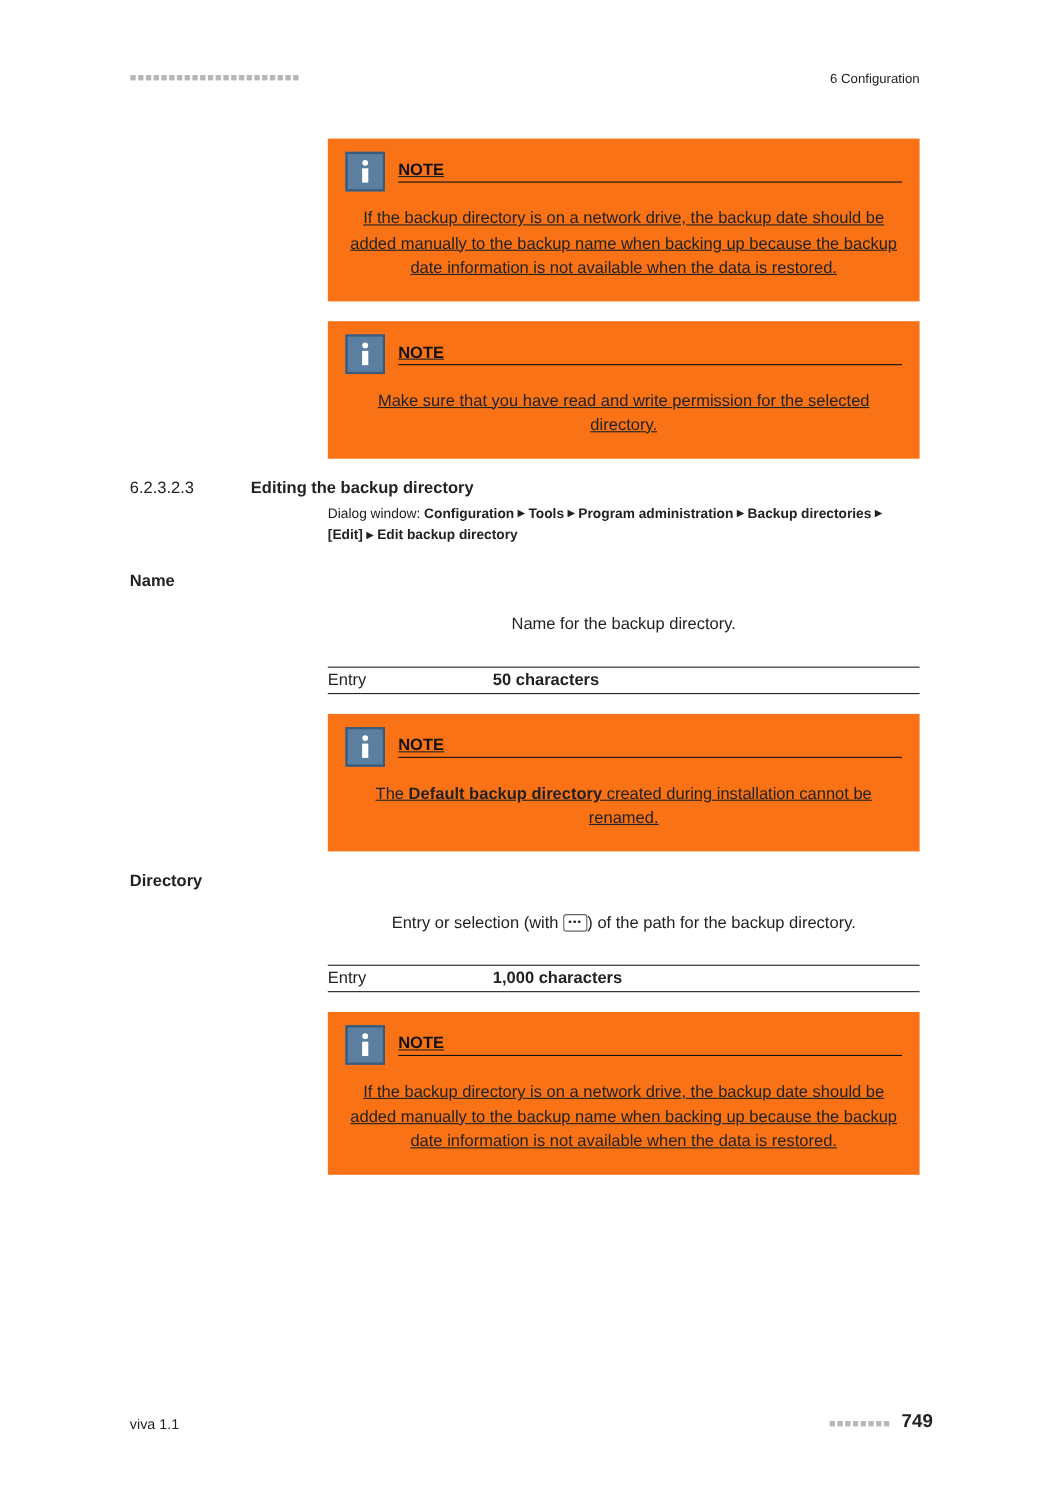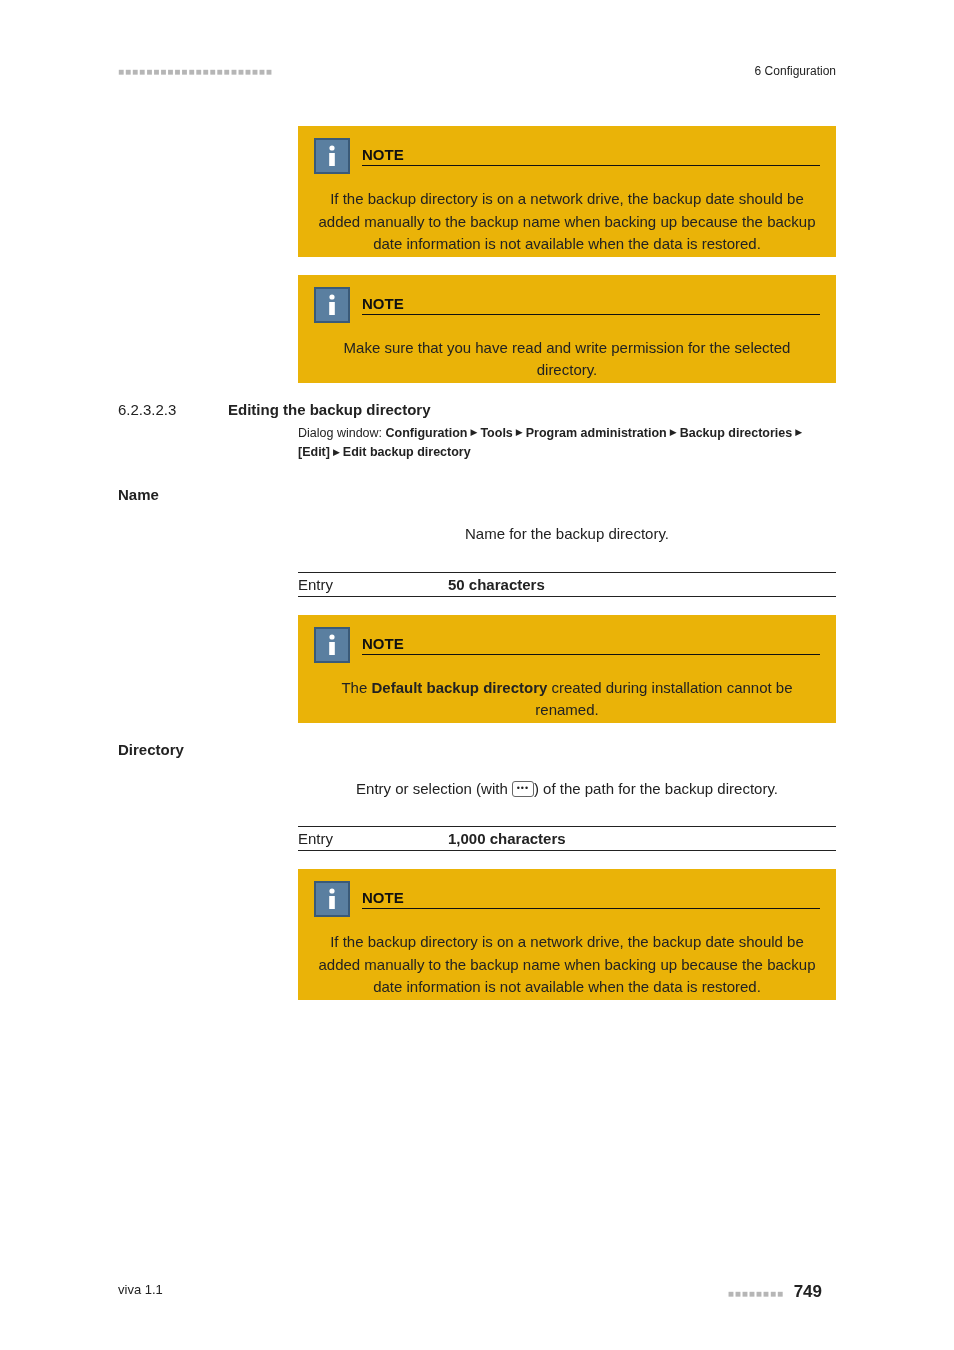--- a/index.html
+++ b/index.html
@@ -26,23 +26,24 @@
     letter-spacing: 1px;
   }
   .header-right {
     font-size: 12px;
     color: #222;
   }
   .content-col {
     margin-left: 180px;
   }
   .note-block {
-    background: #eab308;
-    padding: 12px 16px 1px 16px;
+    background: #f97316;
+    padding: 12px 16px 18px 16px;
     margin-bottom: 18px;
+    text-decoration: underline;
   }
   .note-head {
     display: flex;
     align-items: center;
     gap: 12px;
     margin-bottom: 14px;
   }
   .note-icon {
     width: 36px;
     height: 36px;
@@ -131,24 +132,24 @@
     vertical-align: middle;
     letter-spacing: 1px;
     position: relative;
     top: -1px;
     background: #fff;
   }
   .footer-row {
     position: absolute;
     bottom: 48px;
     left: 118px;
-    right: 132px;
+    right: 106px;
     display: flex;
     justify-content: space-between;
-    align-items: flex-start;
+    align-items: flex-end;
     font-size: 13px;
   }
   .footer-dashes {
     color: #b6b6b6;
     font-size: 10px;
     letter-spacing: 1px;
     margin-right: 6px;
   }
   .footer-page {
     font-weight: bold;

